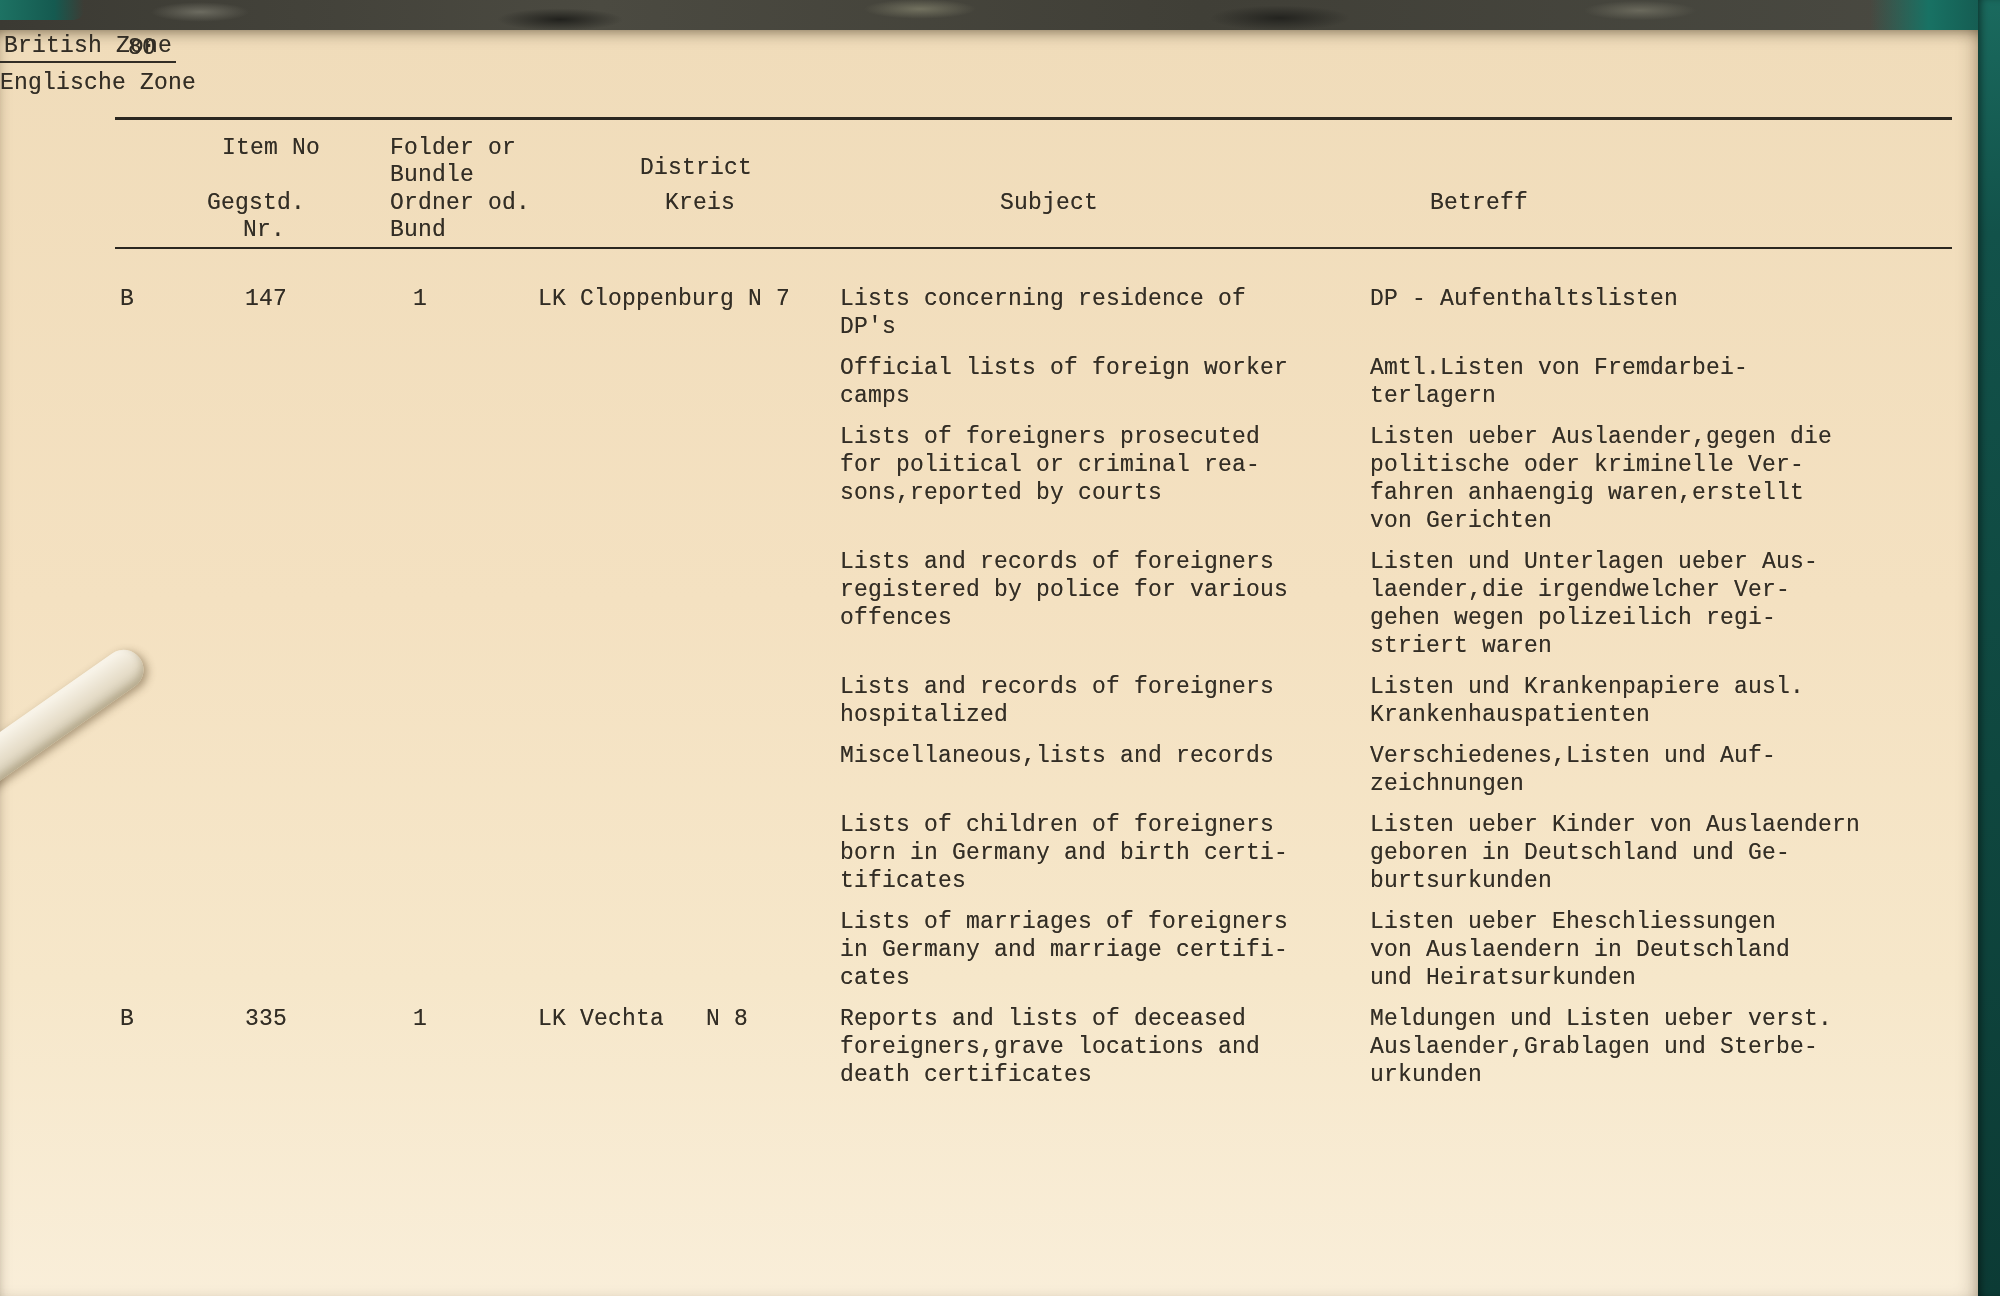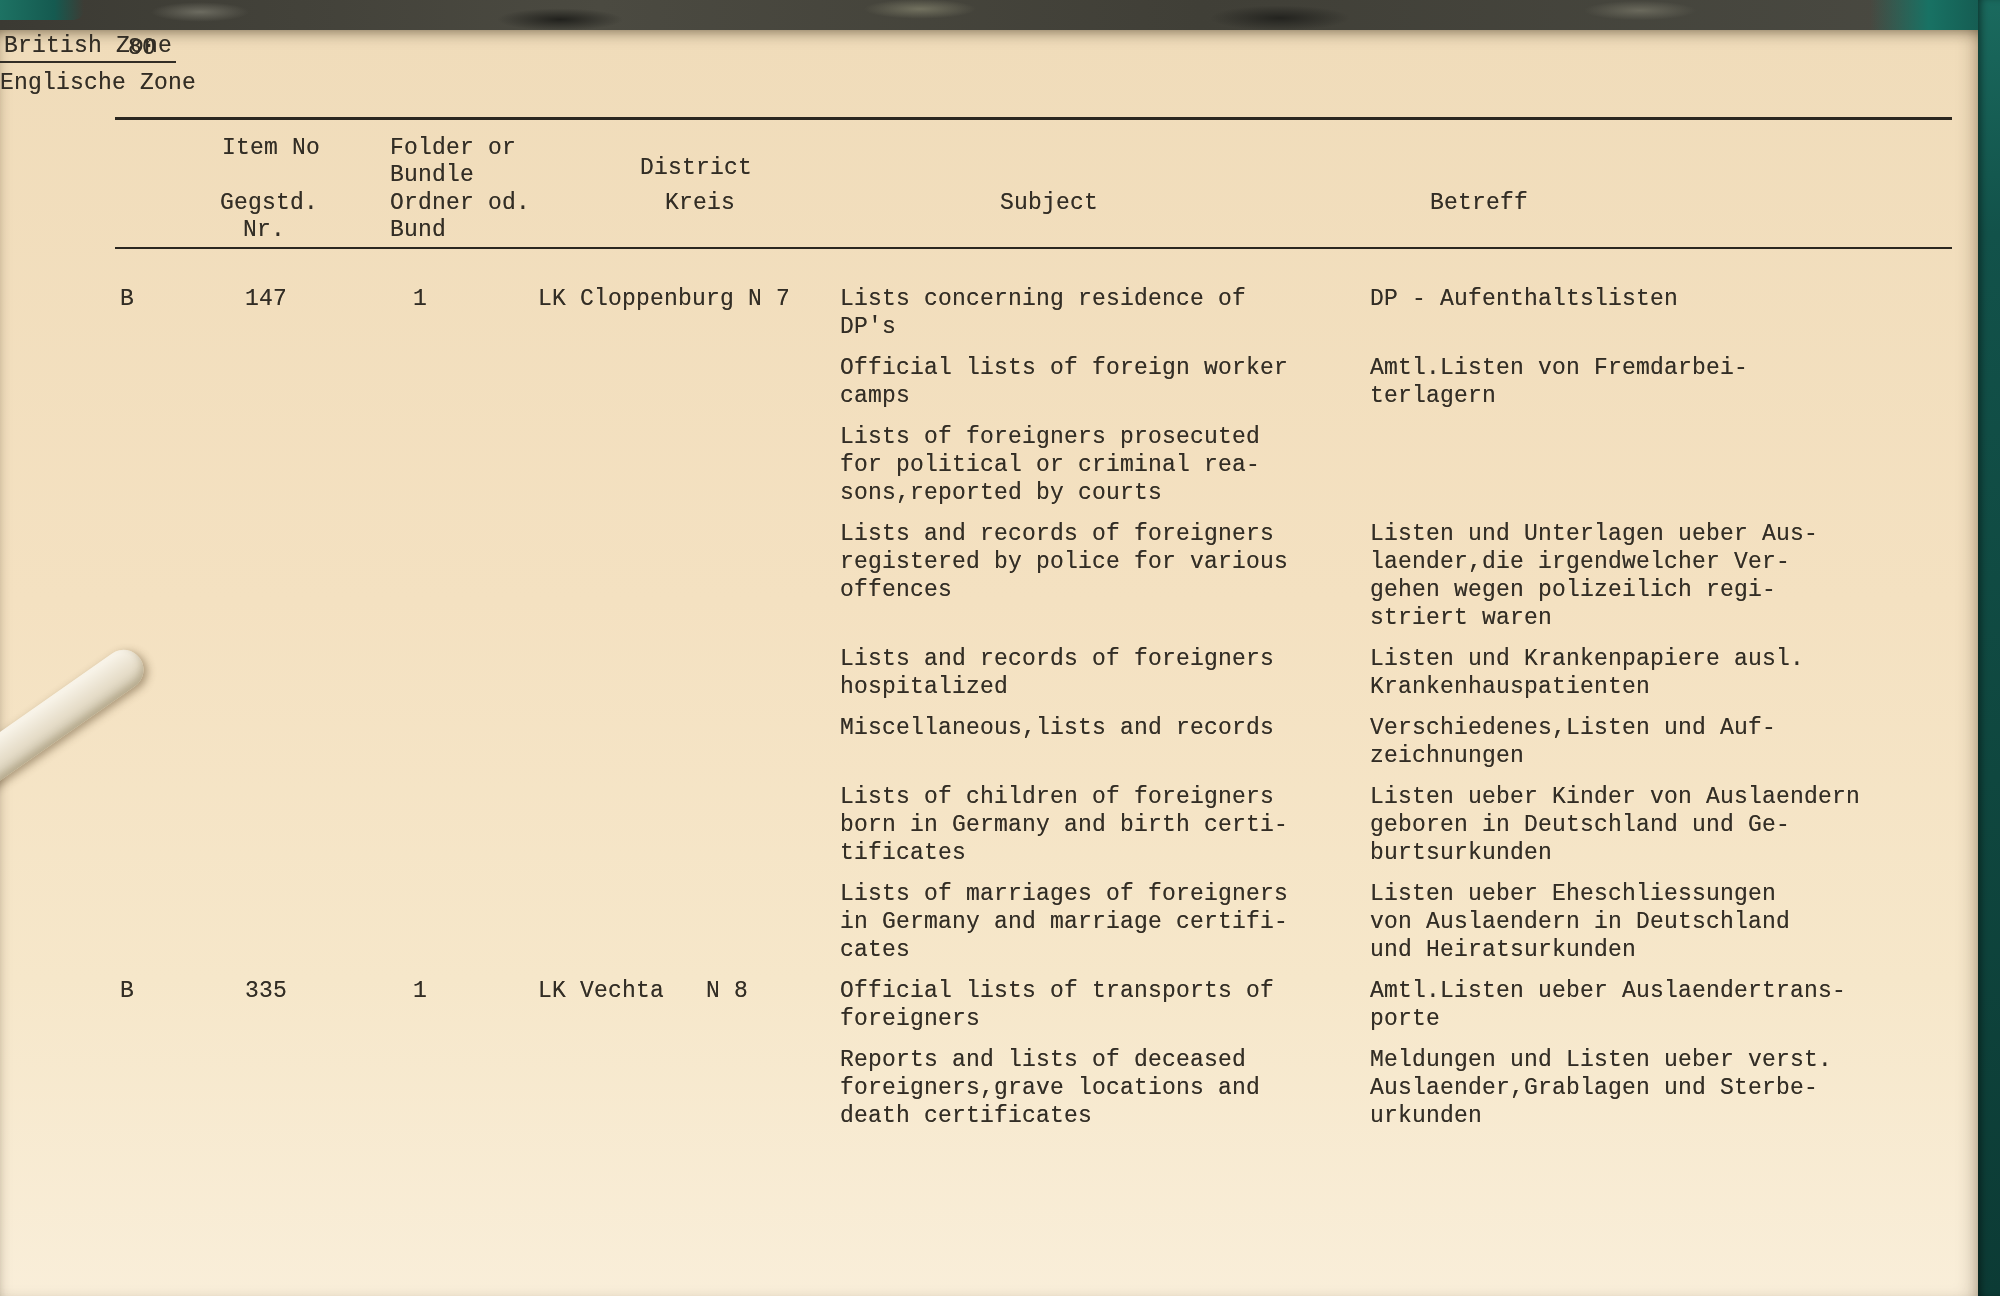--- a/index.html
+++ b/index.html
@@ -62,21 +62,21 @@
 
   .rule { position:absolute; left:115px; width:1837px; background:#2b2720; }
   .rule1 { top:87px; height:3px; }
   .rule2 { top:217px; height:2px; }
 
   .hdr { position:absolute; }
   .h-item-en    { left:222px;  top:104px; }
   .h-folder-en1 { left:390px;  top:104px; }
   .h-folder-en2 { left:390px;  top:131px; }
   .h-district-en{ left:640px;  top:104px;margin-top:20px; }
-  .h-item-de    { left:220px;  top:159px; }
+  .h-item-de    { left:207px;  top:159px; }
   .h-folder-de1 { left:390px;  top:159px; }
   .h-district-de{ left:665px;  top:159px; }
   .h-subject    { left:1000px; top:159px; }
   .h-betreff    { left:1430px; top:159px; }
   .h-item-de2   { left:243px;  top:186px; }
   .h-folder-de2 { left:390px;  top:186px; }
 
   .entries { position:absolute; left:0; top:255px; width:1978px; }
   .entry { position:relative; }
   .entry + .entry { margin-top:0; }
@@ -155,20 +155,24 @@
           <div class="pair">
             <div class="t">Official lists of foreign worker
 camps</div>
             <div class="t">Amtl.Listen von Fremdarbei-
 terlagern</div>
           </div>
           <div class="pair">
             <div class="t">Lists of foreigners prosecuted
 for political or criminal rea-
 sons,reported by courts</div>
+            <div class="t">Listen ueber Auslaender,gegen die
+politische oder kriminelle Ver-
+fahren anhaengig waren,erstellt
+von Gerichten</div>
           </div>
           <div class="pair">
             <div class="t">Lists and records of foreigners
 registered by police for various
 offences</div>
             <div class="t">Listen und Unterlagen ueber Aus-
 laender,die irgendwelcher Ver-
 gehen wegen polizeilich regi-
 striert waren</div>
           </div>
@@ -202,26 +206,20 @@
         </div>
       </div>
 
       <div class="entry">
         <div class="t marker">B</div>
         <div class="t itemno">335</div>
         <div class="t folder">1</div>
         <div class="t district">LK Vechta   N 8</div>
         <div class="pairs">
           <div class="pair">
-            <div class="t">Official lists of transports of
-foreigners</div>
-            <div class="t">Amtl.Listen ueber Auslaendertrans-
-porte</div>
-          </div>
-          <div class="pair">
             <div class="t">Reports and lists of deceased
 foreigners,grave locations and
 death certificates</div>
             <div class="t">Meldungen und Listen ueber verst.
 Auslaender,Grablagen und Sterbe-
 urkunden</div>
           </div>
         </div>
       </div>
 

